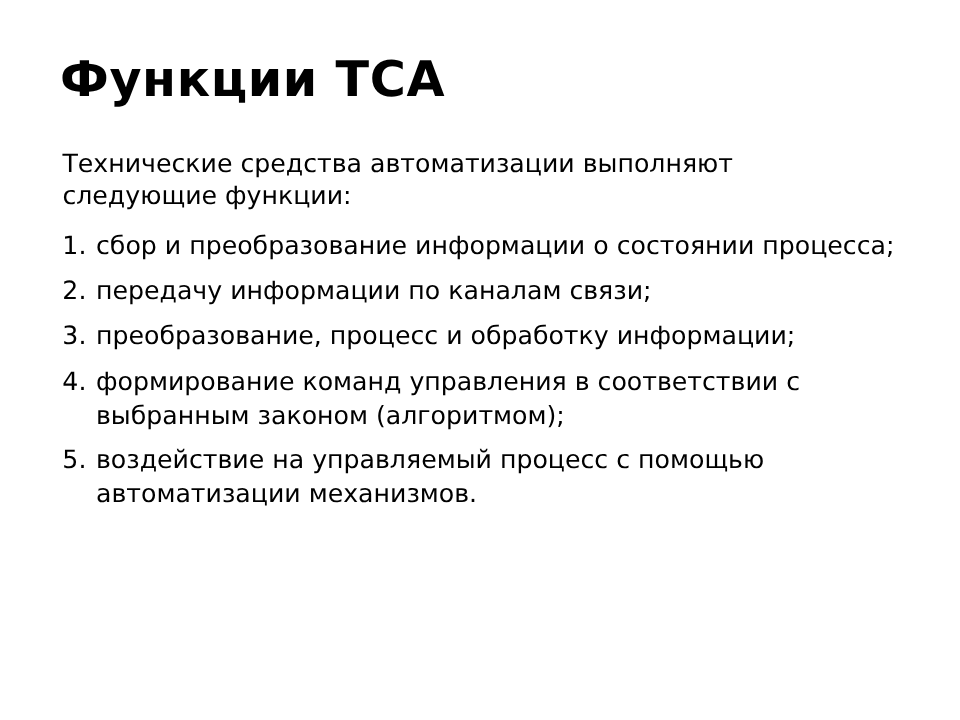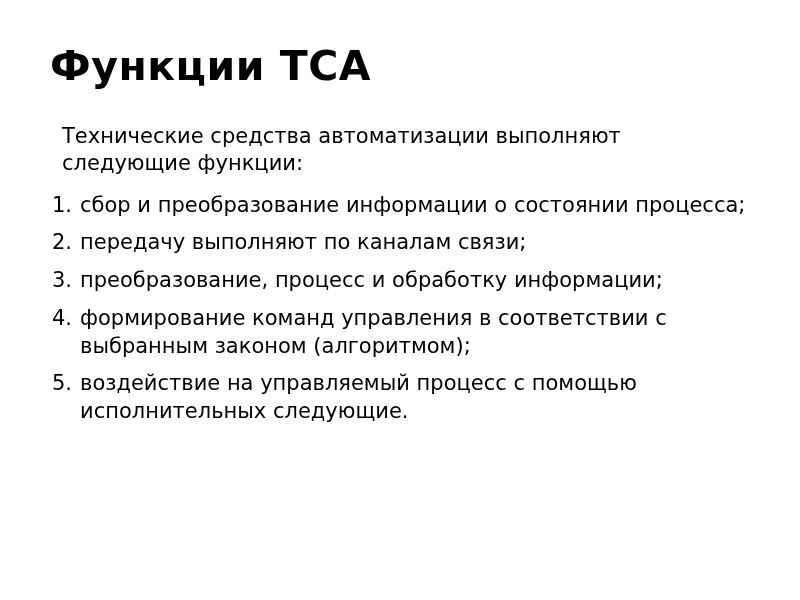--- a/index.html
+++ b/index.html
@@ -25,21 +25,21 @@
     font-size: 41px;
     font-weight: bold;
     line-height: 1.1;
     letter-spacing: 0.5px;
     margin: 0 0 34px 4px;
     color: #000000;
   }
   .intro {
     font-size: 21px;
     line-height: 1.3;
-    margin: 0 0 14px 16px;
+    margin: 0 0 14px 6px;
     max-width: 690px;
   }
   ol.func-list {
     list-style: none;
     margin: 0;
     padding: 0;
   }
   ol.func-list li {
     position: relative;
     font-size: 21px;
@@ -69,29 +69,29 @@
 
   <p class="intro">Технические средства автоматизации выполняют следующие функции:</p>
 
   <ol class="func-list">
     <li>
       <span class="num">1.</span>
       <span class="txt">сбор и преобразование информации о состоянии процесса;</span>
     </li>
     <li>
       <span class="num">2.</span>
-      <span class="txt">передачу выполняют по каналам связи;</span>
+      <span class="txt">передачу информации по каналам связи;</span>
     </li>
     <li>
       <span class="num">3.</span>
       <span class="txt">преобразование, процесс и обработку информации;</span>
     </li>
     <li>
       <span class="num">4.</span>
       <span class="txt">формирование команд управления в соответствии с выбранным законом (алгоритмом);</span>
     </li>
     <li>
       <span class="num">5.</span>
-      <span class="txt">воздействие на управляемый процесс с помощью исполнительных следующие.</span>
+      <span class="txt">воздействие на управляемый процесс с помощью автоматизации механизмов.</span>
     </li>
   </ol>
 
 </div>
 
 </body></html>

